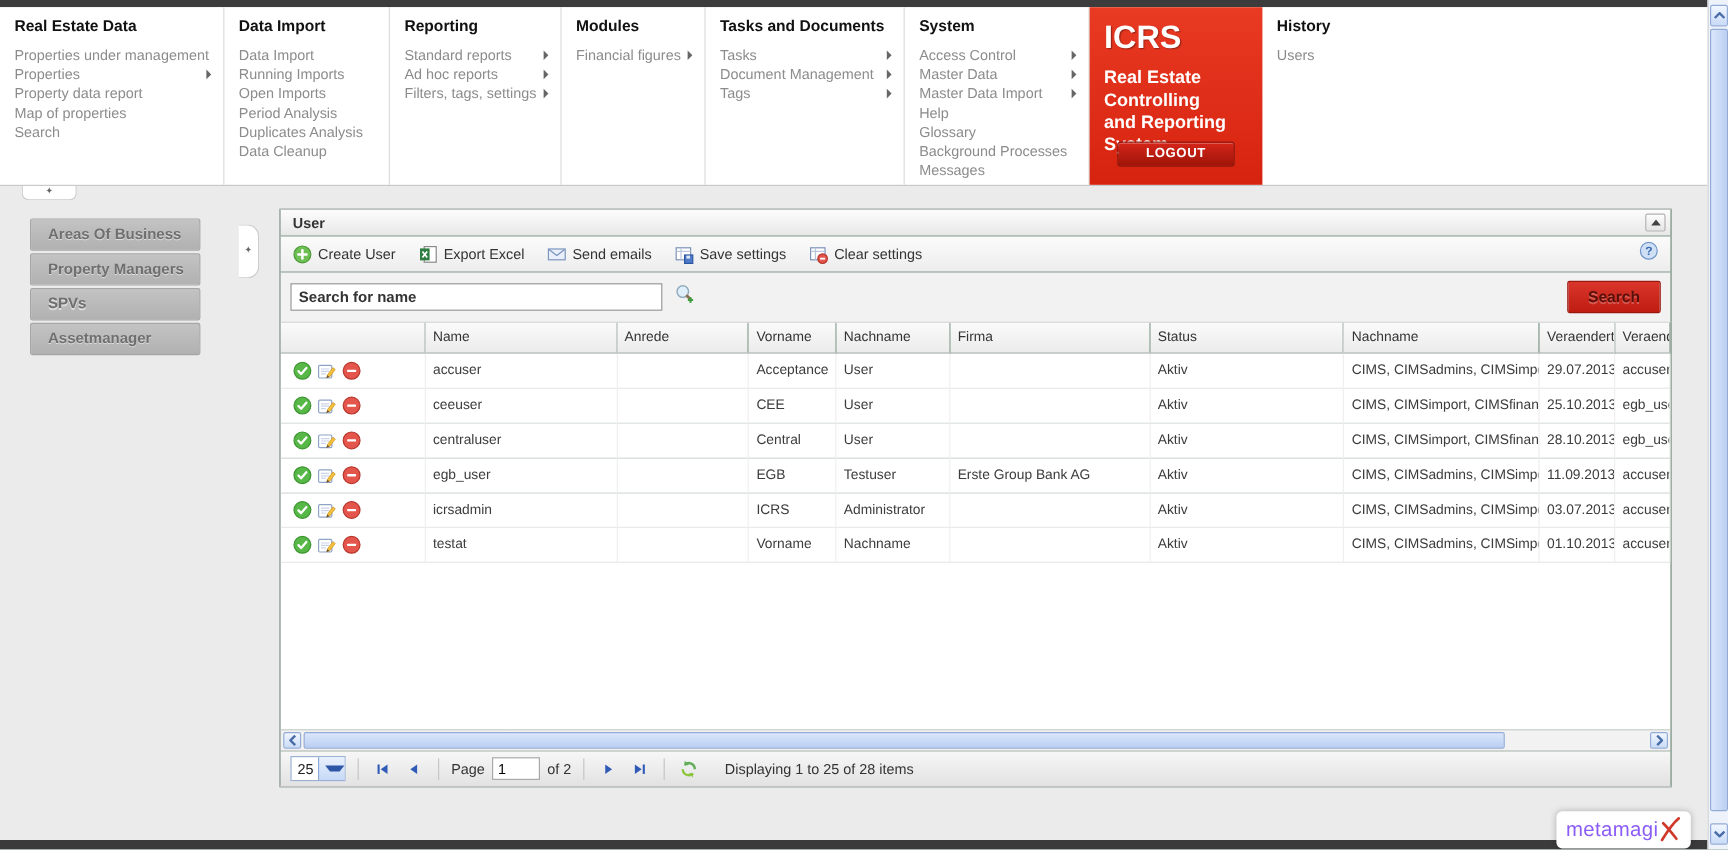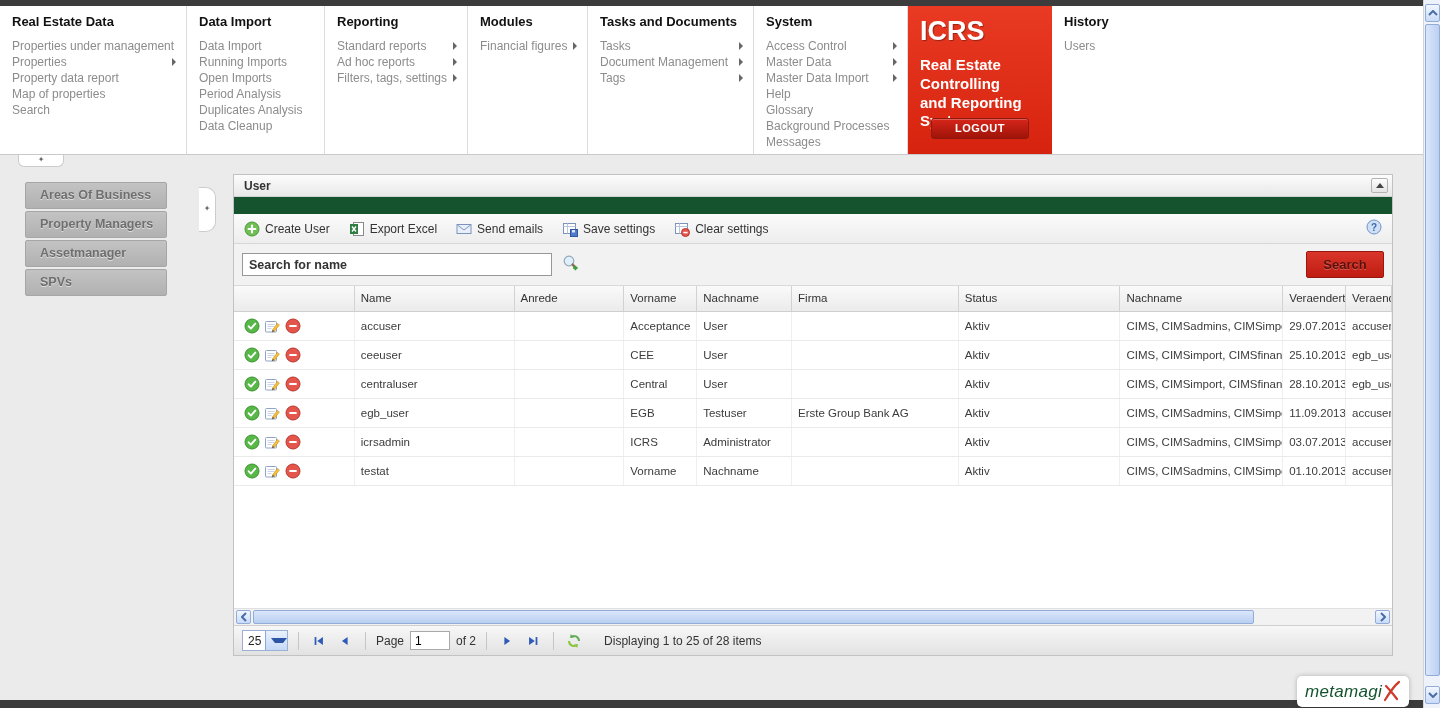--- a/index.html
+++ b/index.html
@@ -53,21 +53,21 @@
   .panel { position:absolute; left:233px; top:174px; width:1160px; height:482px; background:#14532d;
            border:1px solid #c2c2c2; display:flex; flex-direction:column; }
   .p-title { height:22px; background:linear-gradient(#fcfcfc,#e8e8e8); border-bottom:1px solid #d2d2d2;
              display:flex; align-items:center; padding:0 4px 0 10px; }
   .p-title-label { font-size:12px; font-weight:bold; color:#333; flex:1; }
   .sq-btn { width:17px; height:15px; background:linear-gradient(#fdfdfd,#e4e4e4); border:1px solid #b3b3b3;
             border-radius:2px; display:flex; align-items:center; justify-content:center; cursor:pointer; }
   .tri-up { width:0; height:0; border-left:4px solid transparent; border-right:4px solid transparent; border-bottom:5px solid #444; }
 
   .p-toolbar { height:30px; background:linear-gradient(#fbfbfb,#ededed); border-bottom:1px solid #d7d7d7;
-               display:flex; align-items:center; padding:0 10px; gap:19px;margin-top:17px; }
+               display:flex; align-items:center; padding:0 10px; gap:19px; }
   .tb-item { display:flex; align-items:center; gap:5px; font-size:12px; color:#333; cursor:pointer; white-space:nowrap; }
   .tb-icon svg, .ric svg { display:block; }
   .help { margin-left:auto; cursor:pointer; }
 
   .p-search { height:42px; background:#f2f2f2; border-bottom:1px solid #d9d9d9; display:flex; align-items:center; padding:0 8px; }
   .search-input { width:310px; height:23px; border:1px solid #989898; background:#fff; font-family:inherit;
                   font-size:12.5px; font-weight:bold; color:#333; padding:0 6px; }
   .mag { margin-left:10px; cursor:pointer; }
   .search-btn { margin-left:auto; width:78px; height:27px; background:linear-gradient(#d9352a,#c01d12);
                 border:1px solid #991710; border-radius:2px; color:#5a100a; font-size:13px; font-weight:bold;
@@ -99,21 +99,21 @@
             display:flex; align-items:center; justify-content:center; }
   .dd-tri { width:0; height:0; border-left:4px solid transparent; border-right:4px solid transparent; border-top:5px solid #2c55a5; }
   .pg-sep { width:1px; height:18px; background:#c6c6c6; margin:0 4px; }
   .pg-btn { width:20px; height:20px; display:flex; align-items:center; justify-content:center; cursor:pointer; }
   .pg-input { width:40px; height:19px; border:1px solid #a9a9a9; font-family:inherit; font-size:12px; padding:0 4px; }
   .pg-status { margin-left:14px; }
 
   
   .mm-logo { position:absolute; left:1297px; top:676px; width:112px; height:31px; background:#fff; border-radius:5px;
              box-shadow:0 0 5px rgba(0,0,0,.25); display:flex; align-items:center; justify-content:center; }
-  .mm-text { font-style:italic; font-size:17px; color:#14532d; letter-spacing:.3px; }
+  .mm-text { font-size:17px; color:#8b5cf6; letter-spacing:.3px; }
 </style>
 </head>
 <body>
 
 <div id="app">
   <div class="top-strip"></div>
 
   <div class="menu-bar">
     <div id="menu-left" style="display:flex;">
   <div class="menu-col" style="width: 187px;">
@@ -286,23 +286,23 @@
   </div>
 
   <div class="side-tab-top">✦</div>
   <div class="side-flap">✦</div>
   <div class="sidebar" id="sidebar">
   <div class="side-btn">Areas Of Business</div>
 
 
   <div class="side-btn">Property Managers</div>
 
+  <div class="side-btn">SPVs</div>
+
   <div class="side-btn">Assetmanager</div>
-
-  <div class="side-btn">SPVs</div>
 </div>
 
   <div class="panel">
     <div class="p-title">
       <span class="p-title-label">User</span>
       <span class="sq-btn">
           <span class="tri-up"></span>
         </span>
     </div>
 

